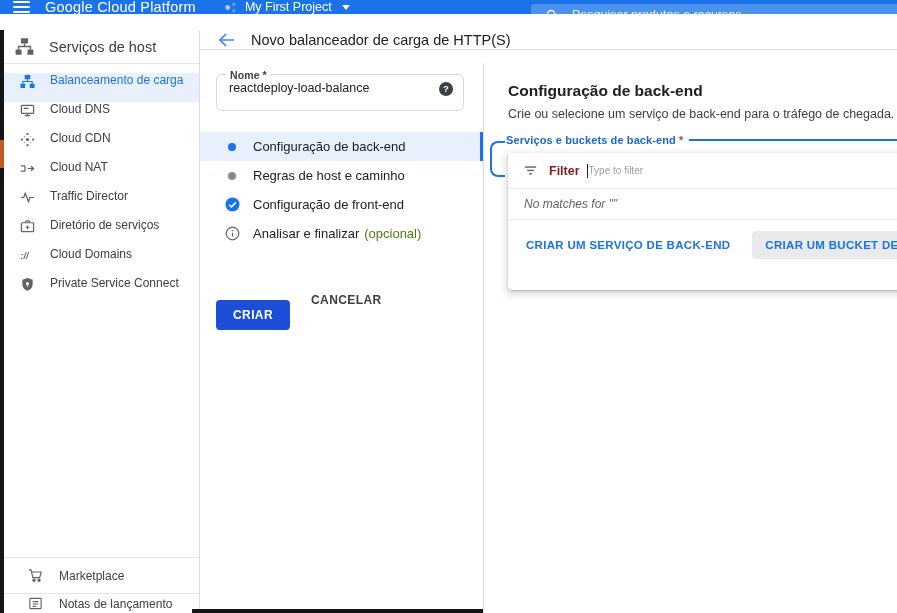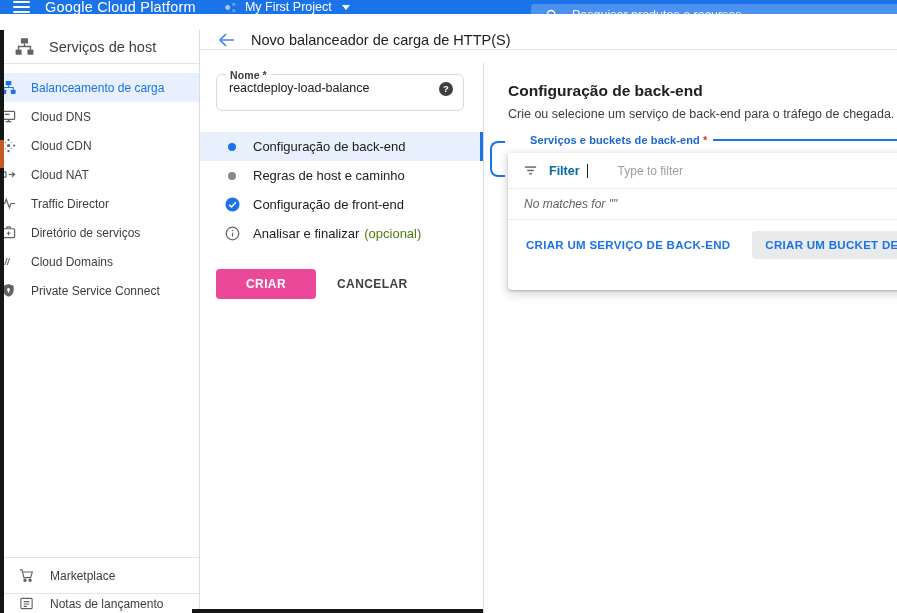--- a/index.html
+++ b/index.html
@@ -20,26 +20,26 @@
   .edge-strip { position:absolute; left:0; top:30px; width:4px; height:583px; background:#151515; z-index:60; }
   .edge-notch { position:absolute; left:0; top:110px; width:4px; height:28px; background:#c45a21; }
   .bottom-strip { position:absolute; left:192px; top:609px; width:291px; height:4px; background:#161616; z-index:60; }
 
   
   .sidebar { position:absolute; left:0; top:30px; width:200px; height:583px; background:#fff; border-right:1px solid #dadce0; }
   .sidebar-header { height:34px; display:flex; align-items:center; padding-left:15px; gap:15px; border-bottom:1px solid #e3e5e8; color:#3c4043; }
   .sidebar-header .hdr-icon { width:19px; height:19px; color:#5f6368; display:flex; }
   .sidebar-header .title { font-size:14.5px; font-weight:500; color:#3c4043; }
   .side-nav { margin-top:9px; }
-  .side-item { height:29px; display:flex; align-items:center; gap:15px; font-size:12px; font-weight:500; color:#3c4043; cursor:pointer; white-space:nowrap; }
+  .side-item { height:29px; display:flex; padding-left:19px; gap:15px; font-size:12px; font-weight:500; color:#3c4043; cursor:pointer; white-space:nowrap; }
   .side-item .s-icon { width:16px; height:16px; color:#5f6368; display:flex; align-items:center; justify-content:center; flex:none; }
   .side-item.active { background:#e8f0fe; color:#1a73e8; }
   .side-item.active .s-icon { color:#1a73e8; }
   .sidebar-footer { position:absolute; bottom:0; left:0; right:0; height:56px; }
-  .footer-item { position:absolute; left:0; right:0; display:flex; align-items:center; padding-left:19px; gap:15px; font-size:12px; font-weight:500; color:#3c4043; border-top:1px solid #e3e5e8; cursor:pointer; white-space:nowrap; }
+  .footer-item { position:absolute; left:0; right:0; display:flex; align-items:center; padding-left:28px; gap:15px; font-size:12px; font-weight:500; color:#3c4043; border-top:1px solid #e3e5e8; cursor:pointer; white-space:nowrap; }
   .footer-item .s-icon { width:16px; height:16px; color:#5f6368; display:flex; flex:none; }
   .footer-item.f1 { top:0; height:36px; }
   .footer-item.f2 { top:36px; height:20px; }
 
   
   .titlebar { position:absolute; left:200px; top:30px; right:0; height:20px; background:#fff; border-bottom:1px solid #e0e2e5; display:flex; align-items:center; z-index:5; }
   .back-btn { margin-left:18px; width:18px; height:18px; color:#4285f4; display:flex; cursor:pointer; flex:none; }
   .page-title { margin-left:15px; font-size:14.5px; color:#202124; white-space:nowrap; }
 
   
@@ -51,39 +51,39 @@
   .steps { margin-top:21px; }
   .step { position:relative; height:29px; display:flex; align-items:center; padding-left:24px; gap:13px; font-size:13px; color:#202124; cursor:pointer; white-space:nowrap; }
   .step.active { background:#e8f0fe; }
   .step.active::after { content:''; position:absolute; right:0; top:0; bottom:0; width:3px; background:#1a73e8; }
   .step-ic { width:16px; height:16px; display:flex; align-items:center; justify-content:center; flex:none; }
   .dot { width:8px; height:8px; border-radius:50%; }
   .dot.blue { background:#1a73e8; }
   .dot.gray { background:#85898d; }
   .step .suffix { color:#4d7c0f; margin-left:-8px; }
   .actions { margin:21px 0 0 16px; display:flex; align-items:center; }
-  .btn-primary { background:#ec4899; color:#fff; font-size:12px; font-weight:600; letter-spacing:.4px; padding:8px 30px; border-radius:4px; border:none; cursor:pointer; font-family:inherit; }
+  .btn-primary { background:#1d4ed8; color:#fff; font-size:12px; font-weight:600; letter-spacing:.4px; padding:8px 17px; border-radius:4px; border:none; cursor:pointer; font-family:inherit;margin-top:31px; }
   .btn-text { margin-left:21px; color:#3c4043; font-size:12px; font-weight:600; letter-spacing:.4px; background:none; border:none; cursor:pointer; font-family:inherit; }
 
   
   .backend-panel { position:absolute; left:485px; top:63px; right:0; bottom:0; background:#fff; }
   .bp-title { position:absolute; left:23px; top:19px; font-size:15.5px; font-weight:600; color:#202124; white-space:nowrap; }
   .bp-desc { position:absolute; left:23px; top:44px; font-size:12.5px; color:#3c4043; white-space:nowrap; }
   .bp-label-row { position:absolute; left:21px; right:0; top:70px; height:14px; display:flex; align-items:center; }
-  .bp-label { font-size:11px; font-weight:700; color:#1967d2; letter-spacing:.1px; white-space:nowrap;margin-left:24px; }
+  .bp-label { font-size:11px; font-weight:700; color:#1967d2; letter-spacing:.1px; white-space:nowrap; }
   .bp-req { color:#d93025; margin-left:3px; font-weight:700; font-size:11px; }
   .bp-line { flex:1; height:2px; background:#1a73e8; margin-left:6px; }
   .bp-bracket { position:absolute; left:5px; top:78px; width:15px; height:36px; border:2px solid #1a73e8; border-right:none; border-radius:8px 0 0 8px; }
 
   .dropdown { position:absolute; left:23px; top:90px; width:400px; height:137px; background:#fff; border-radius:0 0 4px 4px; box-shadow:0 1px 2px rgba(60,64,67,.3), 0 3px 8px 2px rgba(60,64,67,.18); z-index:10; }
   .dd-filter { height:36px; display:flex; align-items:center; padding:0 15px; border-bottom:1px solid #e8eaed; cursor:text; }
   .filter-ic { width:15px; height:15px; color:#5f6368; display:flex; flex:none; }
-  .flabel { font-size:12.5px; font-weight:600; color:#0369a1; margin-left:11px; }
+  .flabel { font-size:12.5px; font-weight:600; color:#7f1d1d; margin-left:11px; }
   .cursor-bar { width:1px; height:14px; background:#202124; margin-left:7px; }
-  .fplaceholder { font-size:12px; color:#9aa0a6; margin-left:1px;padding-left:29px; }
+  .fplaceholder { font-size:10px; color:#9aa0a6; margin-left:1px; }
   .dd-empty { height:31px; display:flex; align-items:center; padding:0 16px; font-size:12px; font-style:italic; color:#5f6368; border-bottom:1px solid #e8eaed; }
   .dd-actions { display:flex; align-items:center; gap:14px; padding:11px 10px; }
   .dd-btn { font-size:11.5px; font-weight:700; letter-spacing:.3px; color:#1a73e8; border:none; background:none; padding:8px 8px; border-radius:4px; cursor:pointer; white-space:nowrap; font-family:inherit; }
   .dd-btn.grey { background:#e9eaec; padding:8px 13px; }
 </style>
 </head>
 <body>
 
 <div class="topbar">
   <div class="hamburger">

